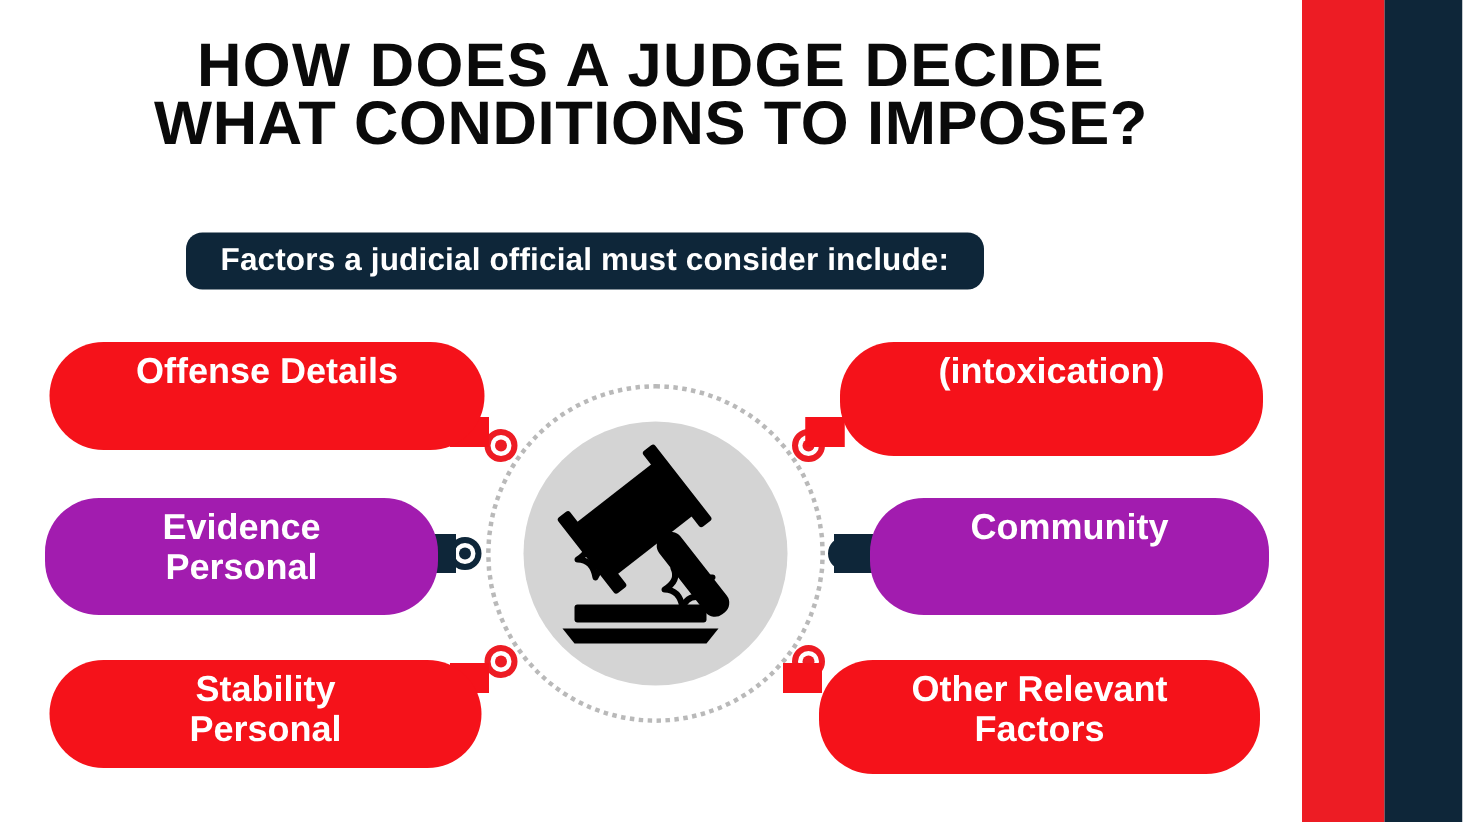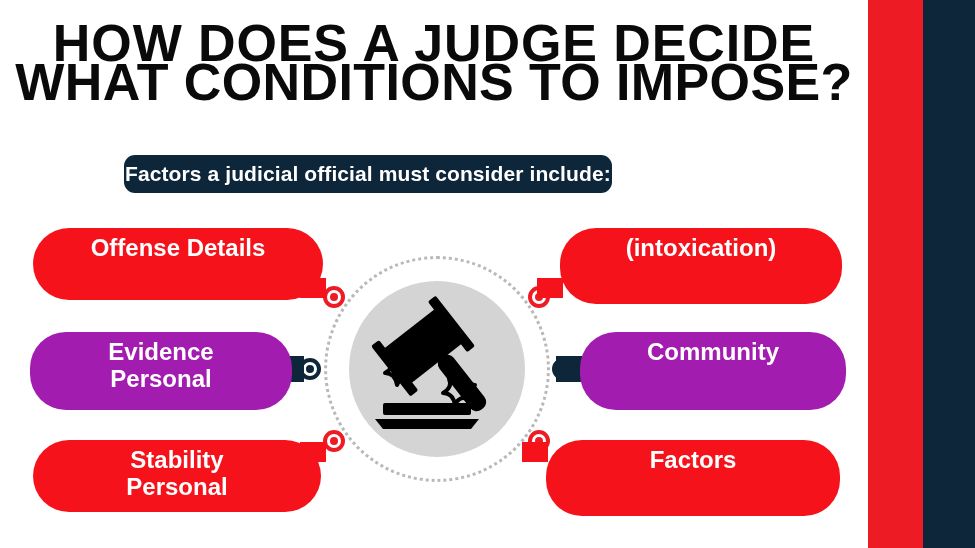--- a/index.html
+++ b/index.html
@@ -32,34 +32,34 @@
 
   
   .title {
     position: absolute;
     left: 0;
     top: 24px;
     width: 868px;
     text-align: center;
     color: #0a0a0a;
     font-weight: bold;
-    font-size: 52px;
+    font-size: 41px;
     line-height: 39px;
     letter-spacing: 0.9px;
     font-family: "Liberation Sans", sans-serif;
   }
   .title .line2 { display: block; letter-spacing: 0.4px; }
 
   
   .subtitle-banner {
     position: absolute;
     left: 124px;
     top: 155px;
     height: 38px;
-    padding: 0 1px;
+    padding: 0 23px;
     display: flex;
     align-items: center;
     justify-content: center;
     background: #0E2639;
     border-radius: 11px;
     color: #ffffff;
     font-size: 21px;
     font-weight: bold;
     white-space: nowrap;
     letter-spacing: 0.1px;
@@ -273,17 +273,18 @@
   <div class="tail tail-community navy"></div>
   <div class="bubble navy b-community">
     <div>
       <div>Community</div>
     </div>
   </div>
 
   <div class="tail tail-other red"></div>
   <div class="bubble red b-other">
     <div>
+      <div>Other Relevant</div>
       <div>Factors</div>
     </div>
   </div>
 
 </div>
 
 </body></html>

